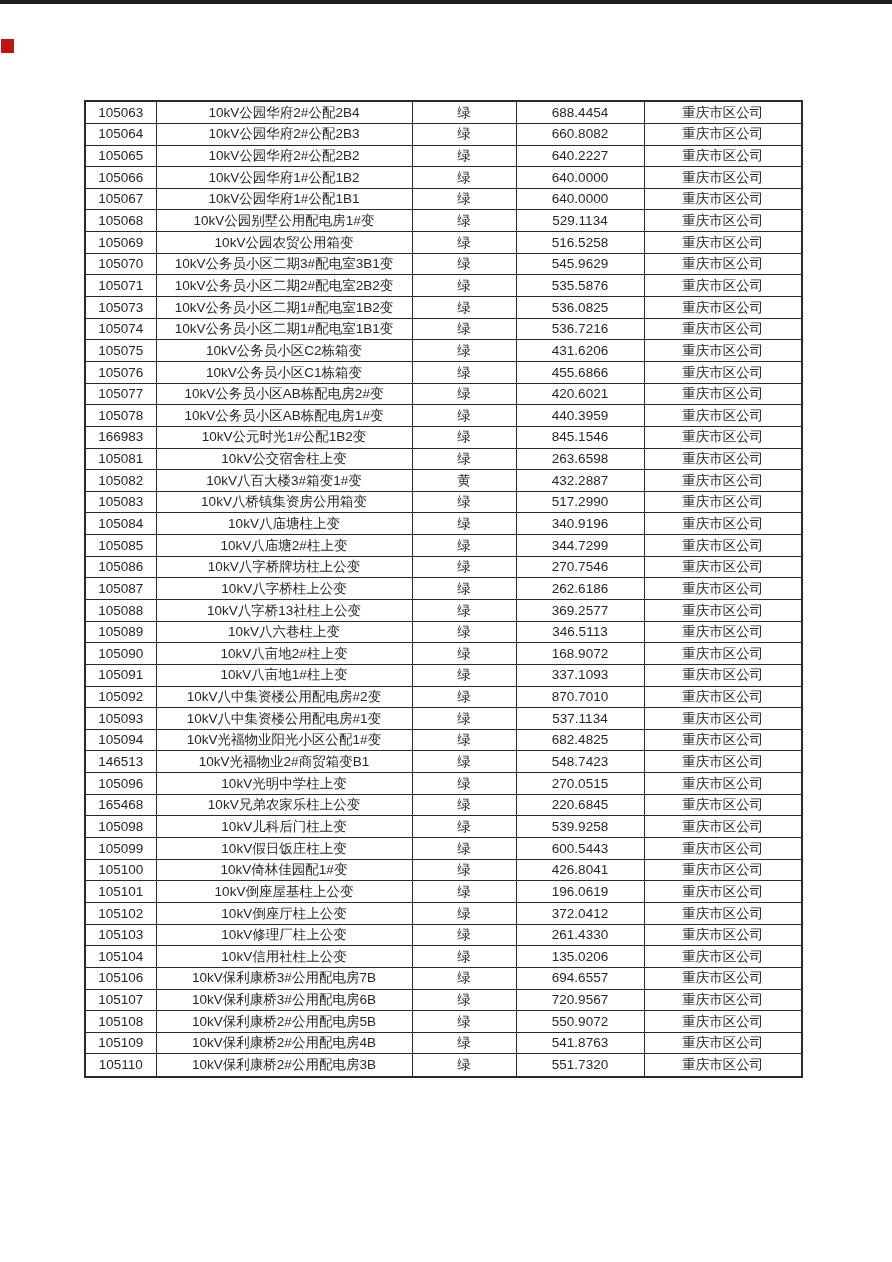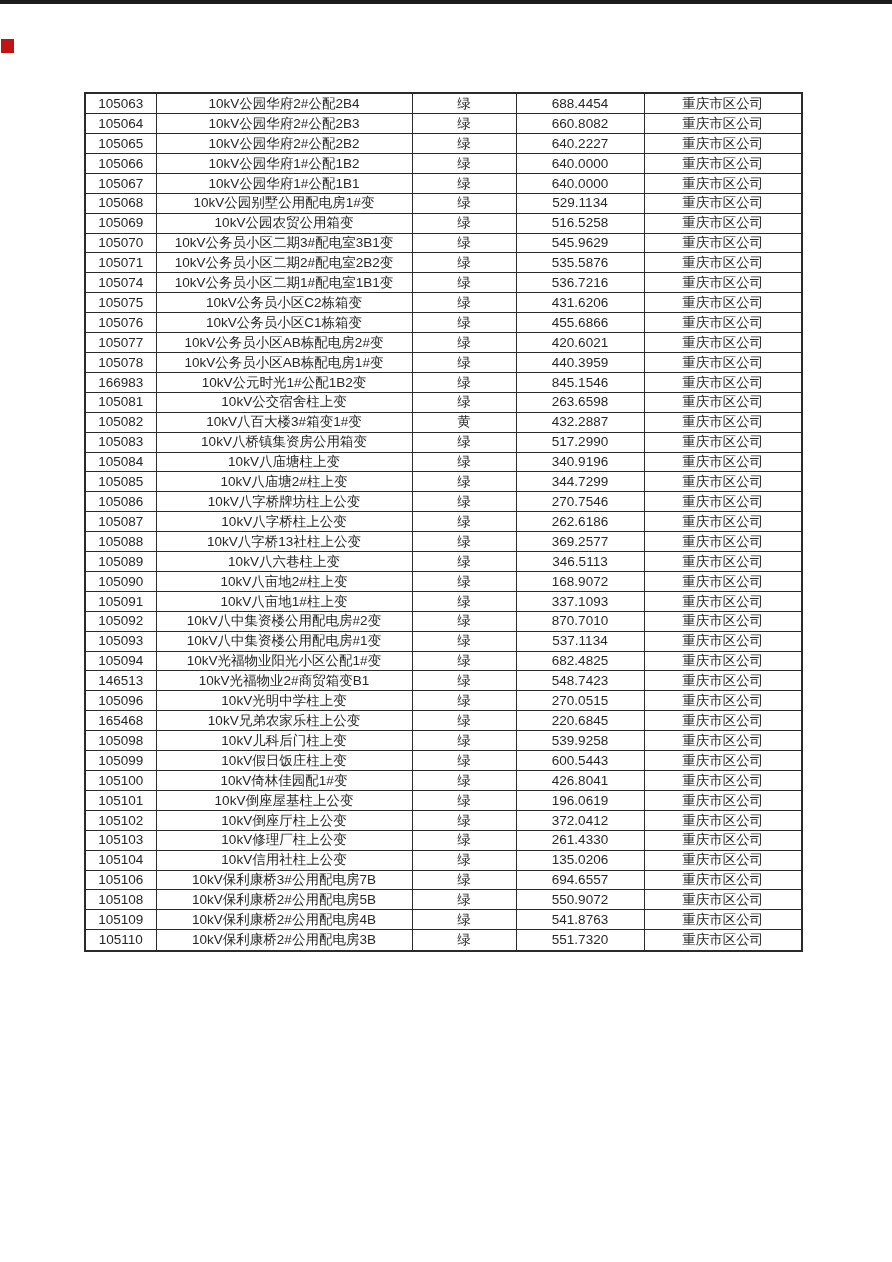--- a/index.html
+++ b/index.html
@@ -27,23 +27,23 @@
     position: absolute;
     top: 39px;
     left: 1px;
     width: 13px;
     height: 14px;
     background: #c01414;
   }
   table.data-table {
     position: absolute;
     left: 84px;
-    top: 92px;
+    top: 100px;
     width: 717px;
-    height: 860px;
+    height: 978px;
     border-collapse: collapse;
     table-layout: fixed;
     border: 2px solid #2a2a2a;
   }
   table.data-table td {
     border: 1px solid #2a2a2a;
     text-align: center;
     vertical-align: middle;
     font-size: 13.5px;
     color: #262626;
@@ -126,20 +126,27 @@
           <td>重庆市区公司</td>
         </tr>
         <tr>
           <td>105071</td>
           <td>10kV公务员小区二期2#配电室2B2变</td>
           <td>绿</td>
           <td>535.5876</td>
           <td>重庆市区公司</td>
         </tr>
         <tr>
+          <td>105073</td>
+          <td>10kV公务员小区二期1#配电室1B2变</td>
+          <td>绿</td>
+          <td>536.0825</td>
+          <td>重庆市区公司</td>
+        </tr>
+        <tr>
           <td>105074</td>
           <td>10kV公务员小区二期1#配电室1B1变</td>
           <td>绿</td>
           <td>536.7216</td>
           <td>重庆市区公司</td>
         </tr>
         <tr>
           <td>105075</td>
           <td>10kV公务员小区C2栋箱变</td>
           <td>绿</td>
@@ -340,20 +347,27 @@
           <td>10kV信用社柱上公变</td>
           <td>绿</td>
           <td>135.0206</td>
           <td>重庆市区公司</td>
         </tr>
         <tr>
           <td>105106</td>
           <td>10kV保利康桥3#公用配电房7B</td>
           <td>绿</td>
           <td>694.6557</td>
+          <td>重庆市区公司</td>
+        </tr>
+        <tr>
+          <td>105107</td>
+          <td>10kV保利康桥3#公用配电房6B</td>
+          <td>绿</td>
+          <td>720.9567</td>
           <td>重庆市区公司</td>
         </tr>
         <tr>
           <td>105108</td>
           <td>10kV保利康桥2#公用配电房5B</td>
           <td>绿</td>
           <td>550.9072</td>
           <td>重庆市区公司</td>
         </tr>
         <tr>

